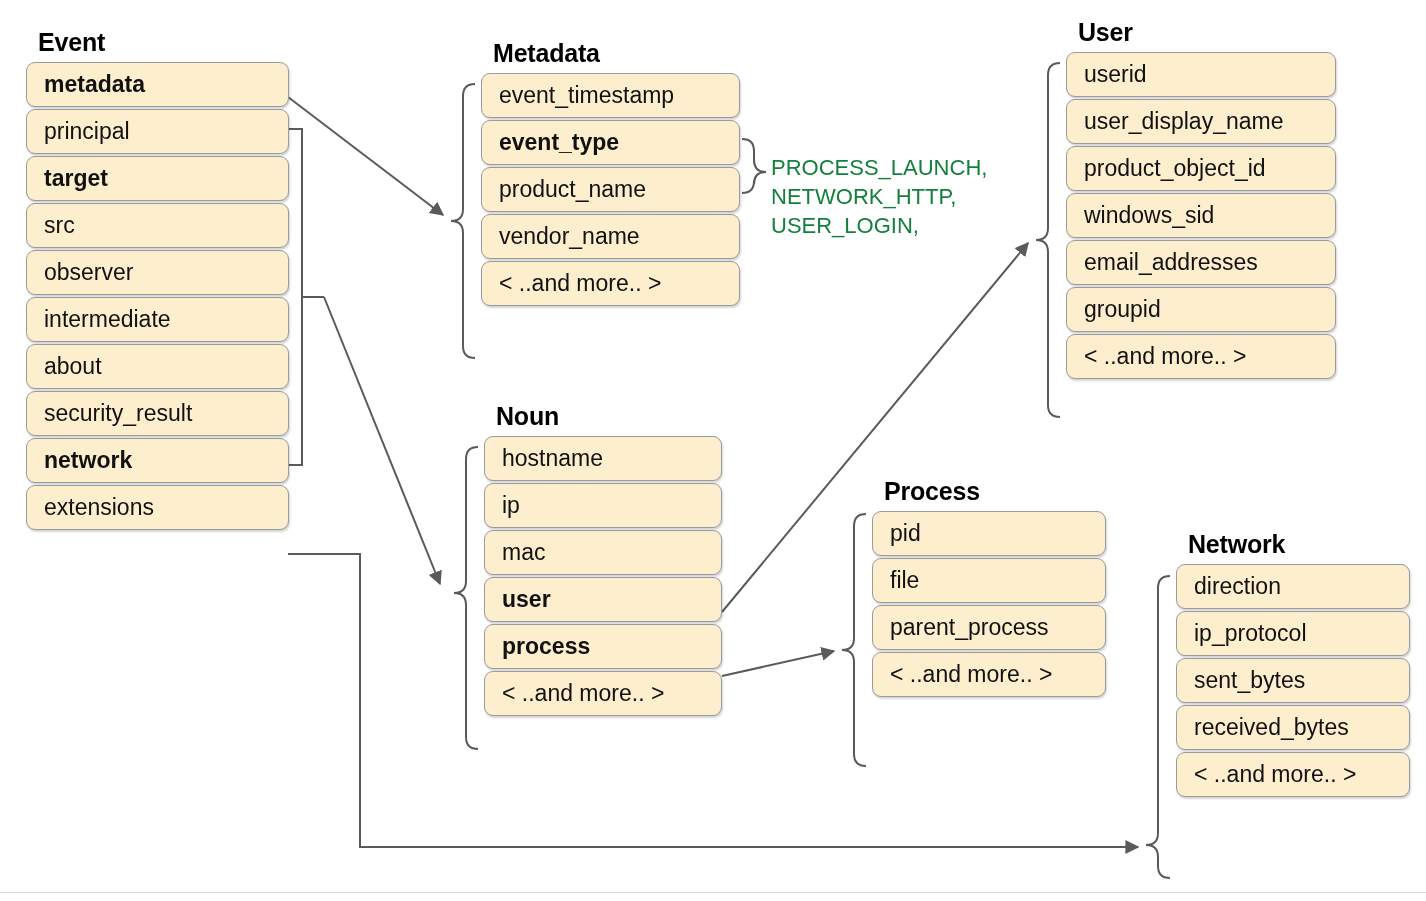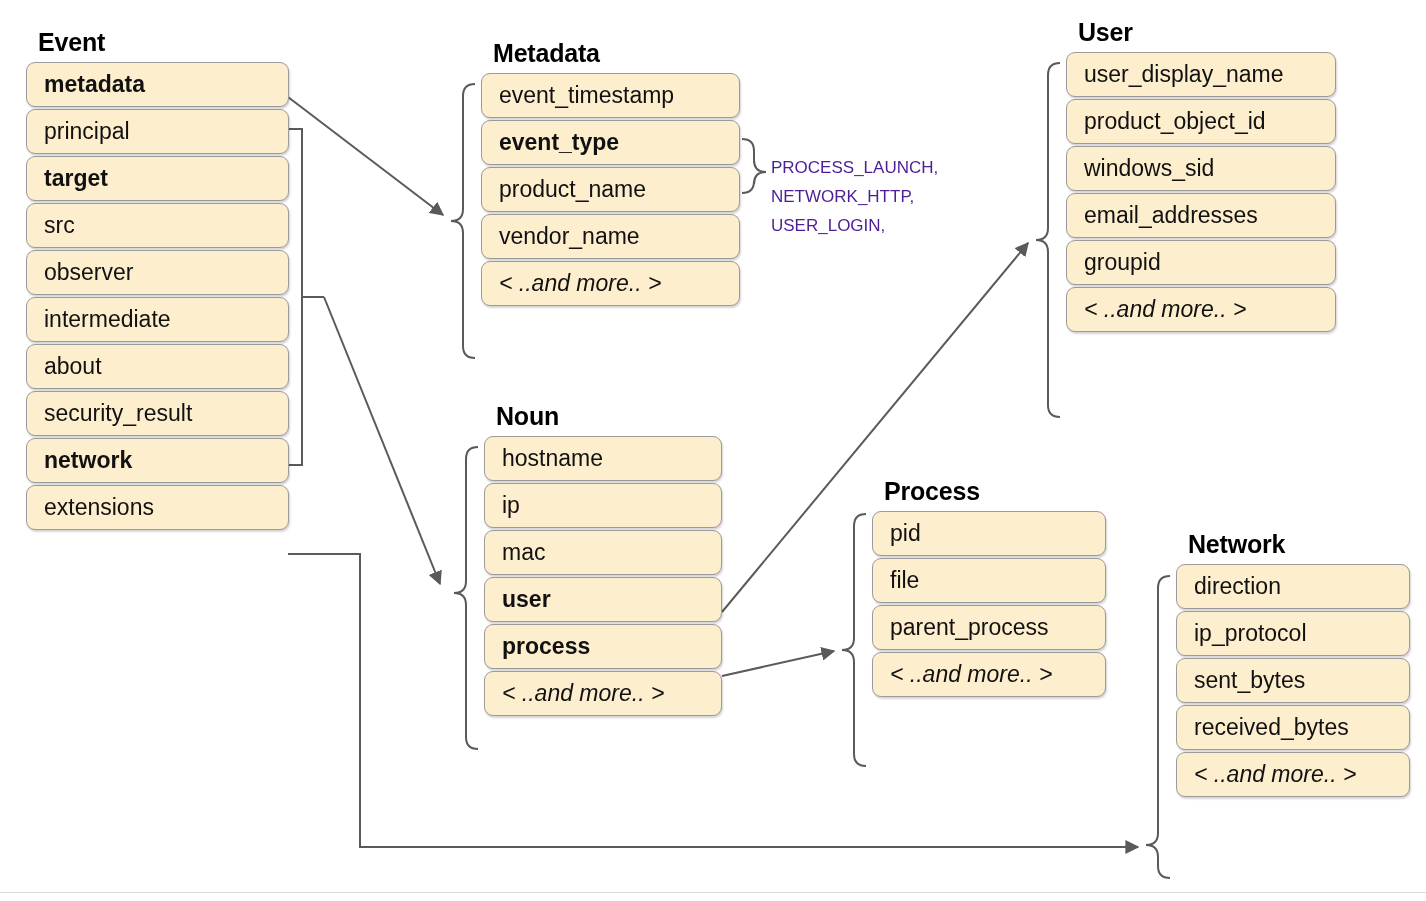--- a/index.html
+++ b/index.html
@@ -37,29 +37,29 @@
     box-shadow:1px 2px 2px rgba(0,0,0,0.17);
     height:45px;
     display:flex;
     align-items:center;
     padding:0 0 0 17px;
     font-size:23px;
     color:#111111;
     white-space:nowrap;
   }
   .field.bold{font-weight:bold;}
-  .field.more{font-style:italic;}
+  .field.more{}
 
   
   .enum-note{
     position:absolute;
     z-index:2;
-    font-size:17px;
+    font-size:22px;
     line-height:29px;
-    color:#4c1d95;
+    color:#15803d;
     white-space:nowrap;
   }
 
   
   .bottom-rule{
     position:absolute;
     left:0;top:892px;
     width:1426px;height:1px;
     background:#d9d9d9;
     z-index:0;
@@ -136,20 +136,21 @@
 
   <div class="enum-note" style="left:771px; top:153px;">
     <div>PROCESS_LAUNCH,</div>
     <div>NETWORK_HTTP,</div>
     <div>USER_LOGIN,</div>
   </div>
 
   <div class="group" id="grp-user" style="left:1066px; top:20px; width:270px;">
     <div class="group-title">User</div>
     <div class="fields">
+      <div class="field">userid</div>
       <div class="field">user_display_name</div>
       <div class="field">product_object_id</div>
       <div class="field">windows_sid</div>
       <div class="field">email_addresses</div>
       <div class="field">groupid</div>
       <div class="field more">&lt; ..and more.. &gt;</div>
     </div>
   </div>
 
   <div class="group" id="grp-noun" style="left:484px; top:404px; width:238px;">

